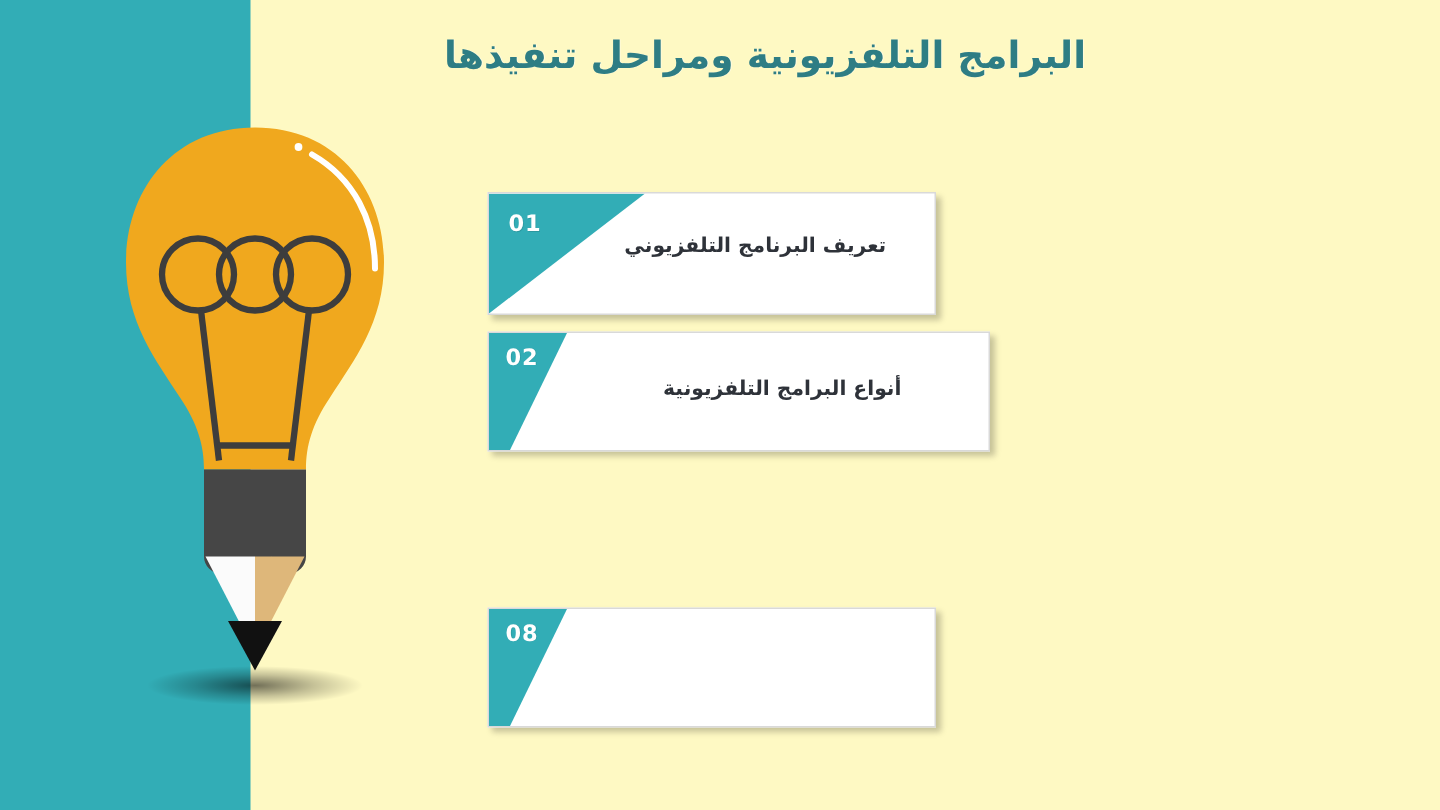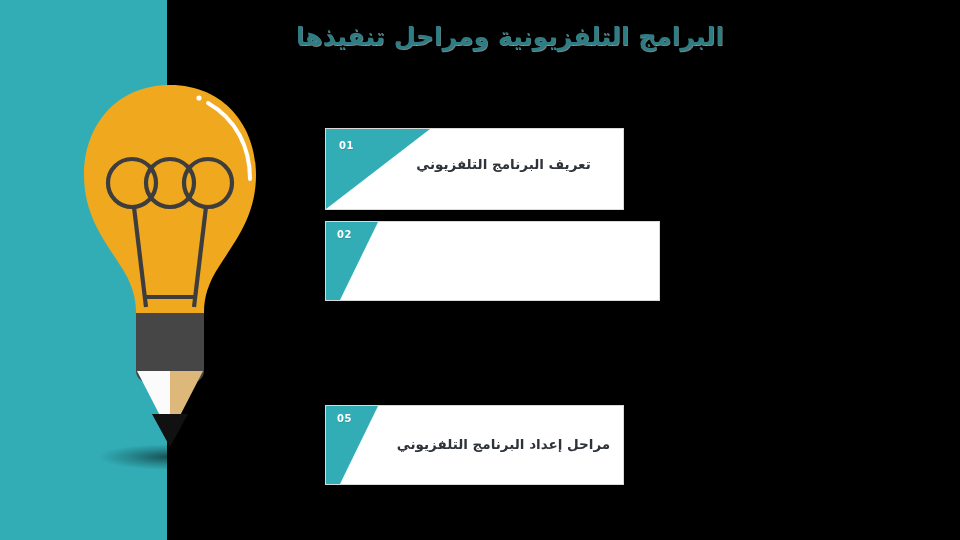--- a/index.html
+++ b/index.html
@@ -11,21 +11,21 @@
   body {
     width: 960px;
     height: 540px;
     overflow: hidden;
     font-family: "DejaVu Sans", "Liberation Sans", sans-serif;
   }
   .slide {
     position: relative;
     width: 960px;
     height: 540px;
-    background: #000000;
+    background: #fef9c3;
     overflow: hidden;
   }
 
   
   .teal-panel {
     position: absolute;
     left: 0;
     top: 0;
     width: 167px;
     height: 540px;
@@ -88,21 +88,21 @@
     top: 0;
     height: 100%;
   }
   .corner svg { display: block; }
 
   .num {
     position: absolute;
     left: 11px;
     top: 7px;
     color: #ffffff;
-    font-size: 10px;
+    font-size: 15px;
     font-weight: bold;
     letter-spacing: 0.5px;
     direction: ltr;
     z-index: 3;
     text-shadow: 0.5px 0.5px 0 rgba(0,0,0,0.12);
   }
   .card-1 .num { top: 11px; left: 13px; }
 
   .card-label {
     position: absolute;
@@ -193,28 +193,28 @@
       <div class="card-label">تعريف البرنامج  التلفزيوني</div>
     </div>
 
     <div class="card card-2">
       <div class="corner">
         <svg width="64" height="78" viewBox="0 0 64 78">
             <polygon points="0,0 52,0 14,78 0,78" fill="#32adb6"></polygon>
           </svg>
       </div>
       <div class="num">02</div>
+      <div class="card-label">أنواع البرامج التلفزيونية</div>
     </div>
 
 
     <div class="card card-4">
       <div class="corner">
         <svg width="64" height="78" viewBox="0 0 64 78">
             <polygon points="0,0 52,0 14,78 0,78" fill="#32adb6"></polygon>
           </svg>
       </div>
-      <div class="num">05</div>
-      <div class="card-label">مراحل إعداد البرنامج التلفزيوني</div>
+      <div class="num">08</div>
     </div>
 
   </div>
 
 </div>
 
 </body></html>

